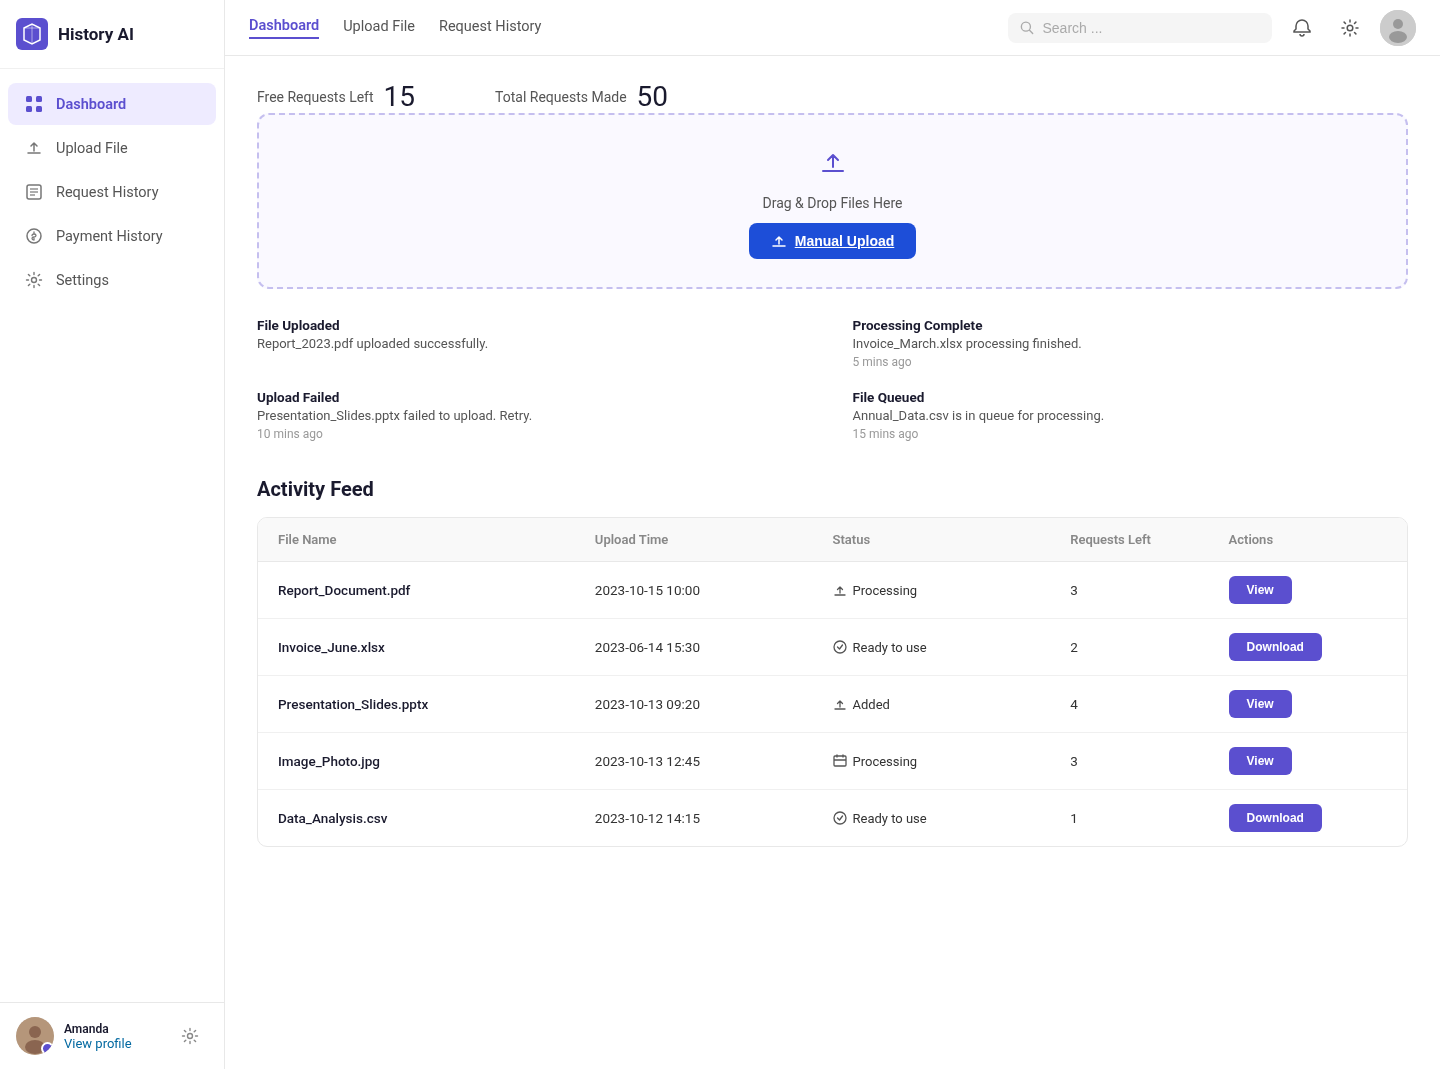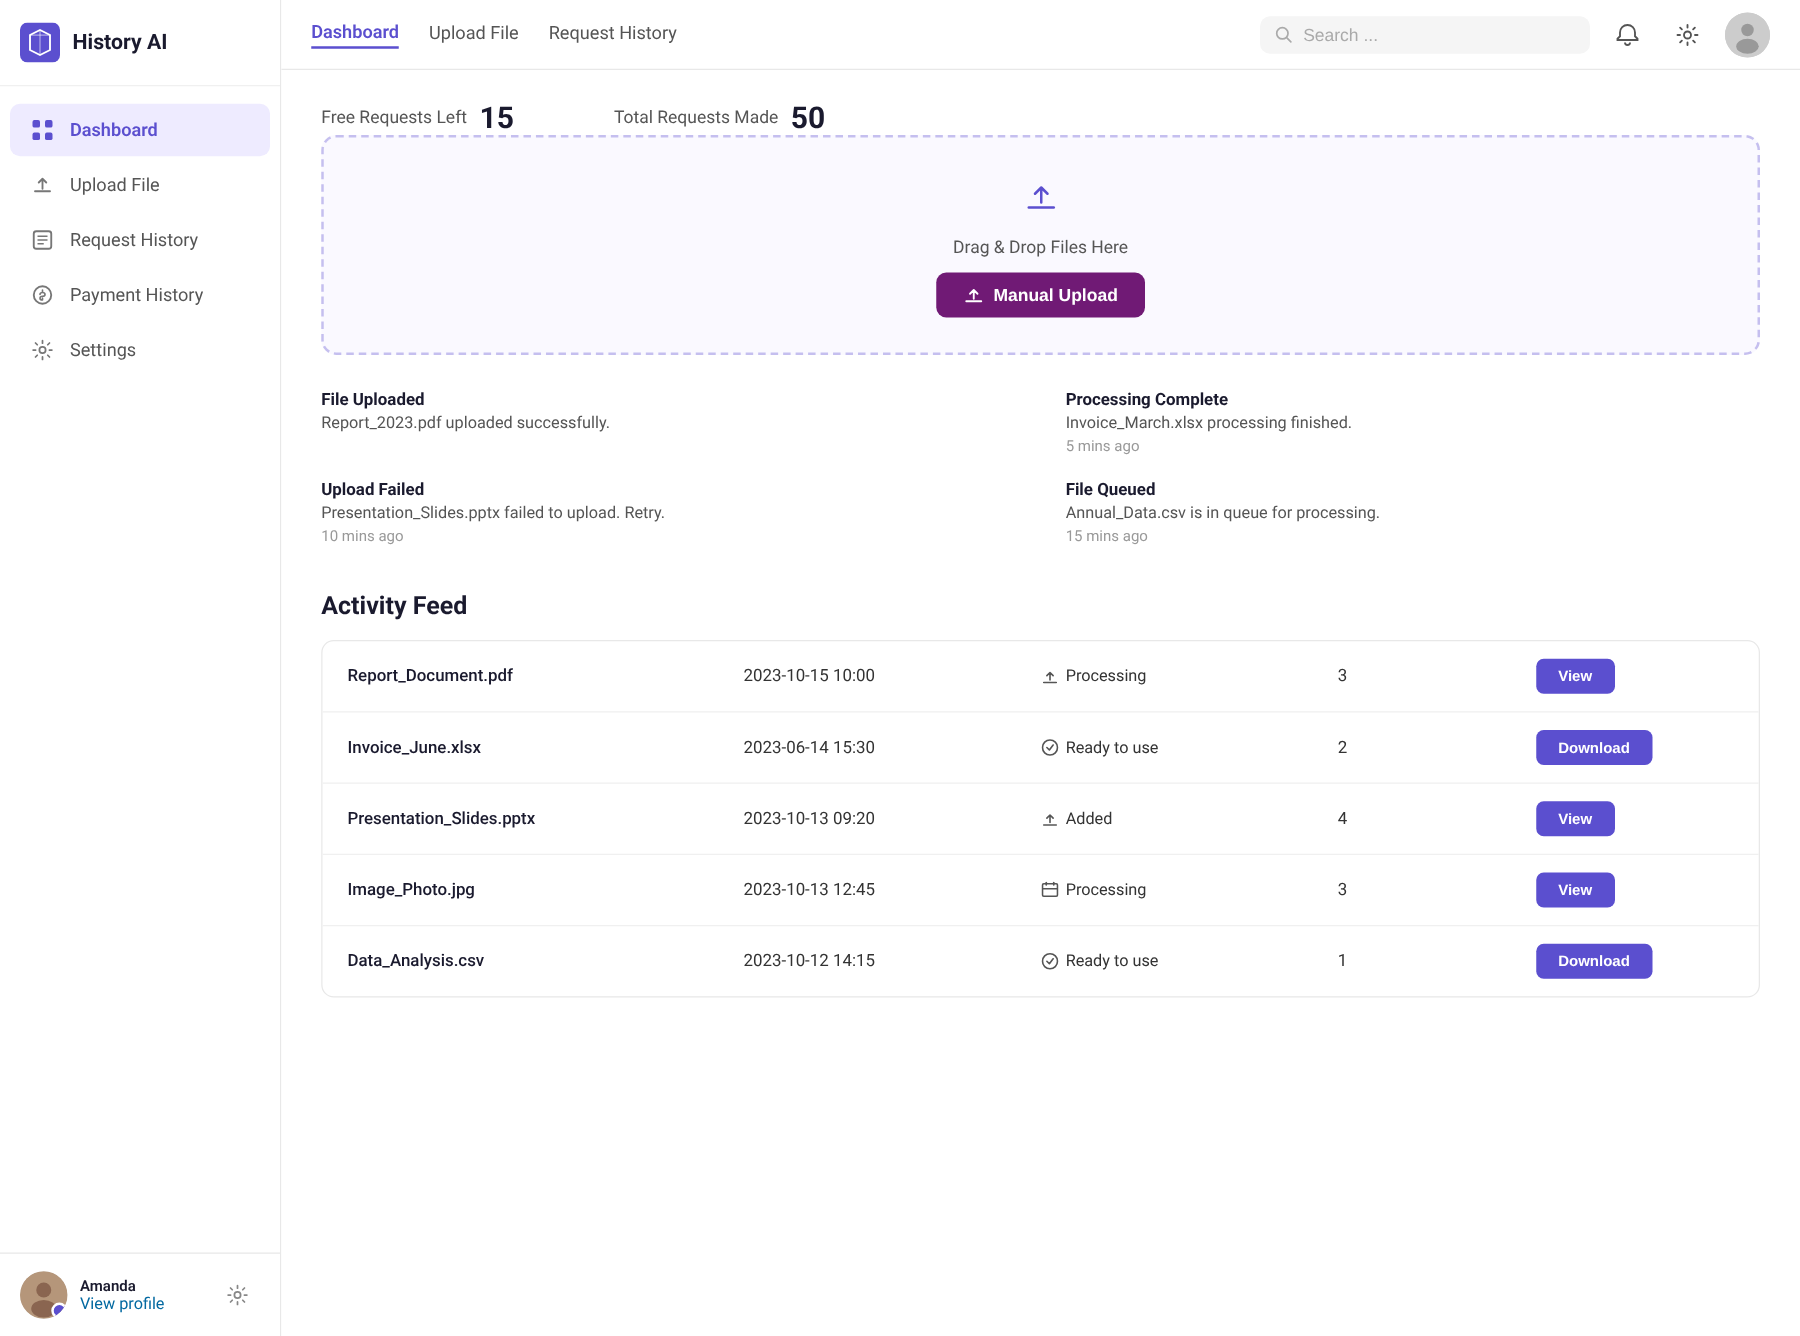--- a/index.html
+++ b/index.html
@@ -181,48 +181,49 @@
       padding: 24px 32px;
       flex: 1;
     }
     .stats-row {
       display: flex;
       align-items: center;
       gap: 80px;
     }
     .stat-item { display: flex; align-items: center; gap: 10px; }
     .stat-label { font-size: 14px; color: #555; }
-    .stat-value { font-size: 24px; font-weight: 700; color: #1a1a2e; }
+    .stat-value { font-size: 28px; font-weight: 400; color: #1a1a2e; }
 
     
     .upload-area {
       border: 2px dashed #c5bfef;
       border-radius: 12px;
       padding: 28px 24px;
       display: flex;
       flex-direction: column;
       align-items: center;
       gap: 12px;
       margin-bottom: 28px;
       background: #faf9ff;
     }
     .upload-icon-wrap { color: #5b4fcf; }
     .upload-text { font-size: 14px; color: #555; }
     .manual-upload-btn {
-      background: #701a75;
+      background: #1d4ed8;
       color: #fff;
       border: none;
       border-radius: 8px;
       padding: 10px 22px;
       font-size: 14px;
       font-weight: 600;
       cursor: pointer;
       display: flex;
       align-items: center;
       gap: 8px;
+      text-decoration: underline;
     }
 
     
     .notifications-grid {
       display: grid;
       grid-template-columns: 1fr 1fr;
       gap: 20px 40px;
       margin-bottom: 36px;
     }
     .notif-item { }
@@ -445,20 +446,27 @@
       </div>
       <div class="notif-item">
         <div class="notif-title">File Queued</div>
         <div class="notif-desc">Annual_Data.csv is in queue for processing.</div>
         <div class="notif-time">15 mins ago</div>
       </div>
     </div>
 
     <div class="section-title">Activity Feed</div>
     <div class="activity-table">
+      <div class="table-header">
+        <div class="th">File Name</div>
+        <div class="th">Upload Time</div>
+        <div class="th">Status</div>
+        <div class="th">Requests Left</div>
+        <div class="th">Actions</div>
+      </div>
 
       <div class="table-row">
         <div class="td filename">Report_Document.pdf</div>
         <div class="td">2023-10-15 10:00</div>
         <div class="td">
           <div class="status-wrap">
             <svg width="14" height="14" viewBox="0 0 14 14" fill="none">
               <path d="M7 10V4M7 4L4.5 6.5M7 4L9.5 6.5" stroke="#555" stroke-width="1.3" stroke-linecap="round" stroke-linejoin="round"></path>
               <path d="M2 12H12" stroke="#555" stroke-width="1.3" stroke-linecap="round"></path>
             </svg>

